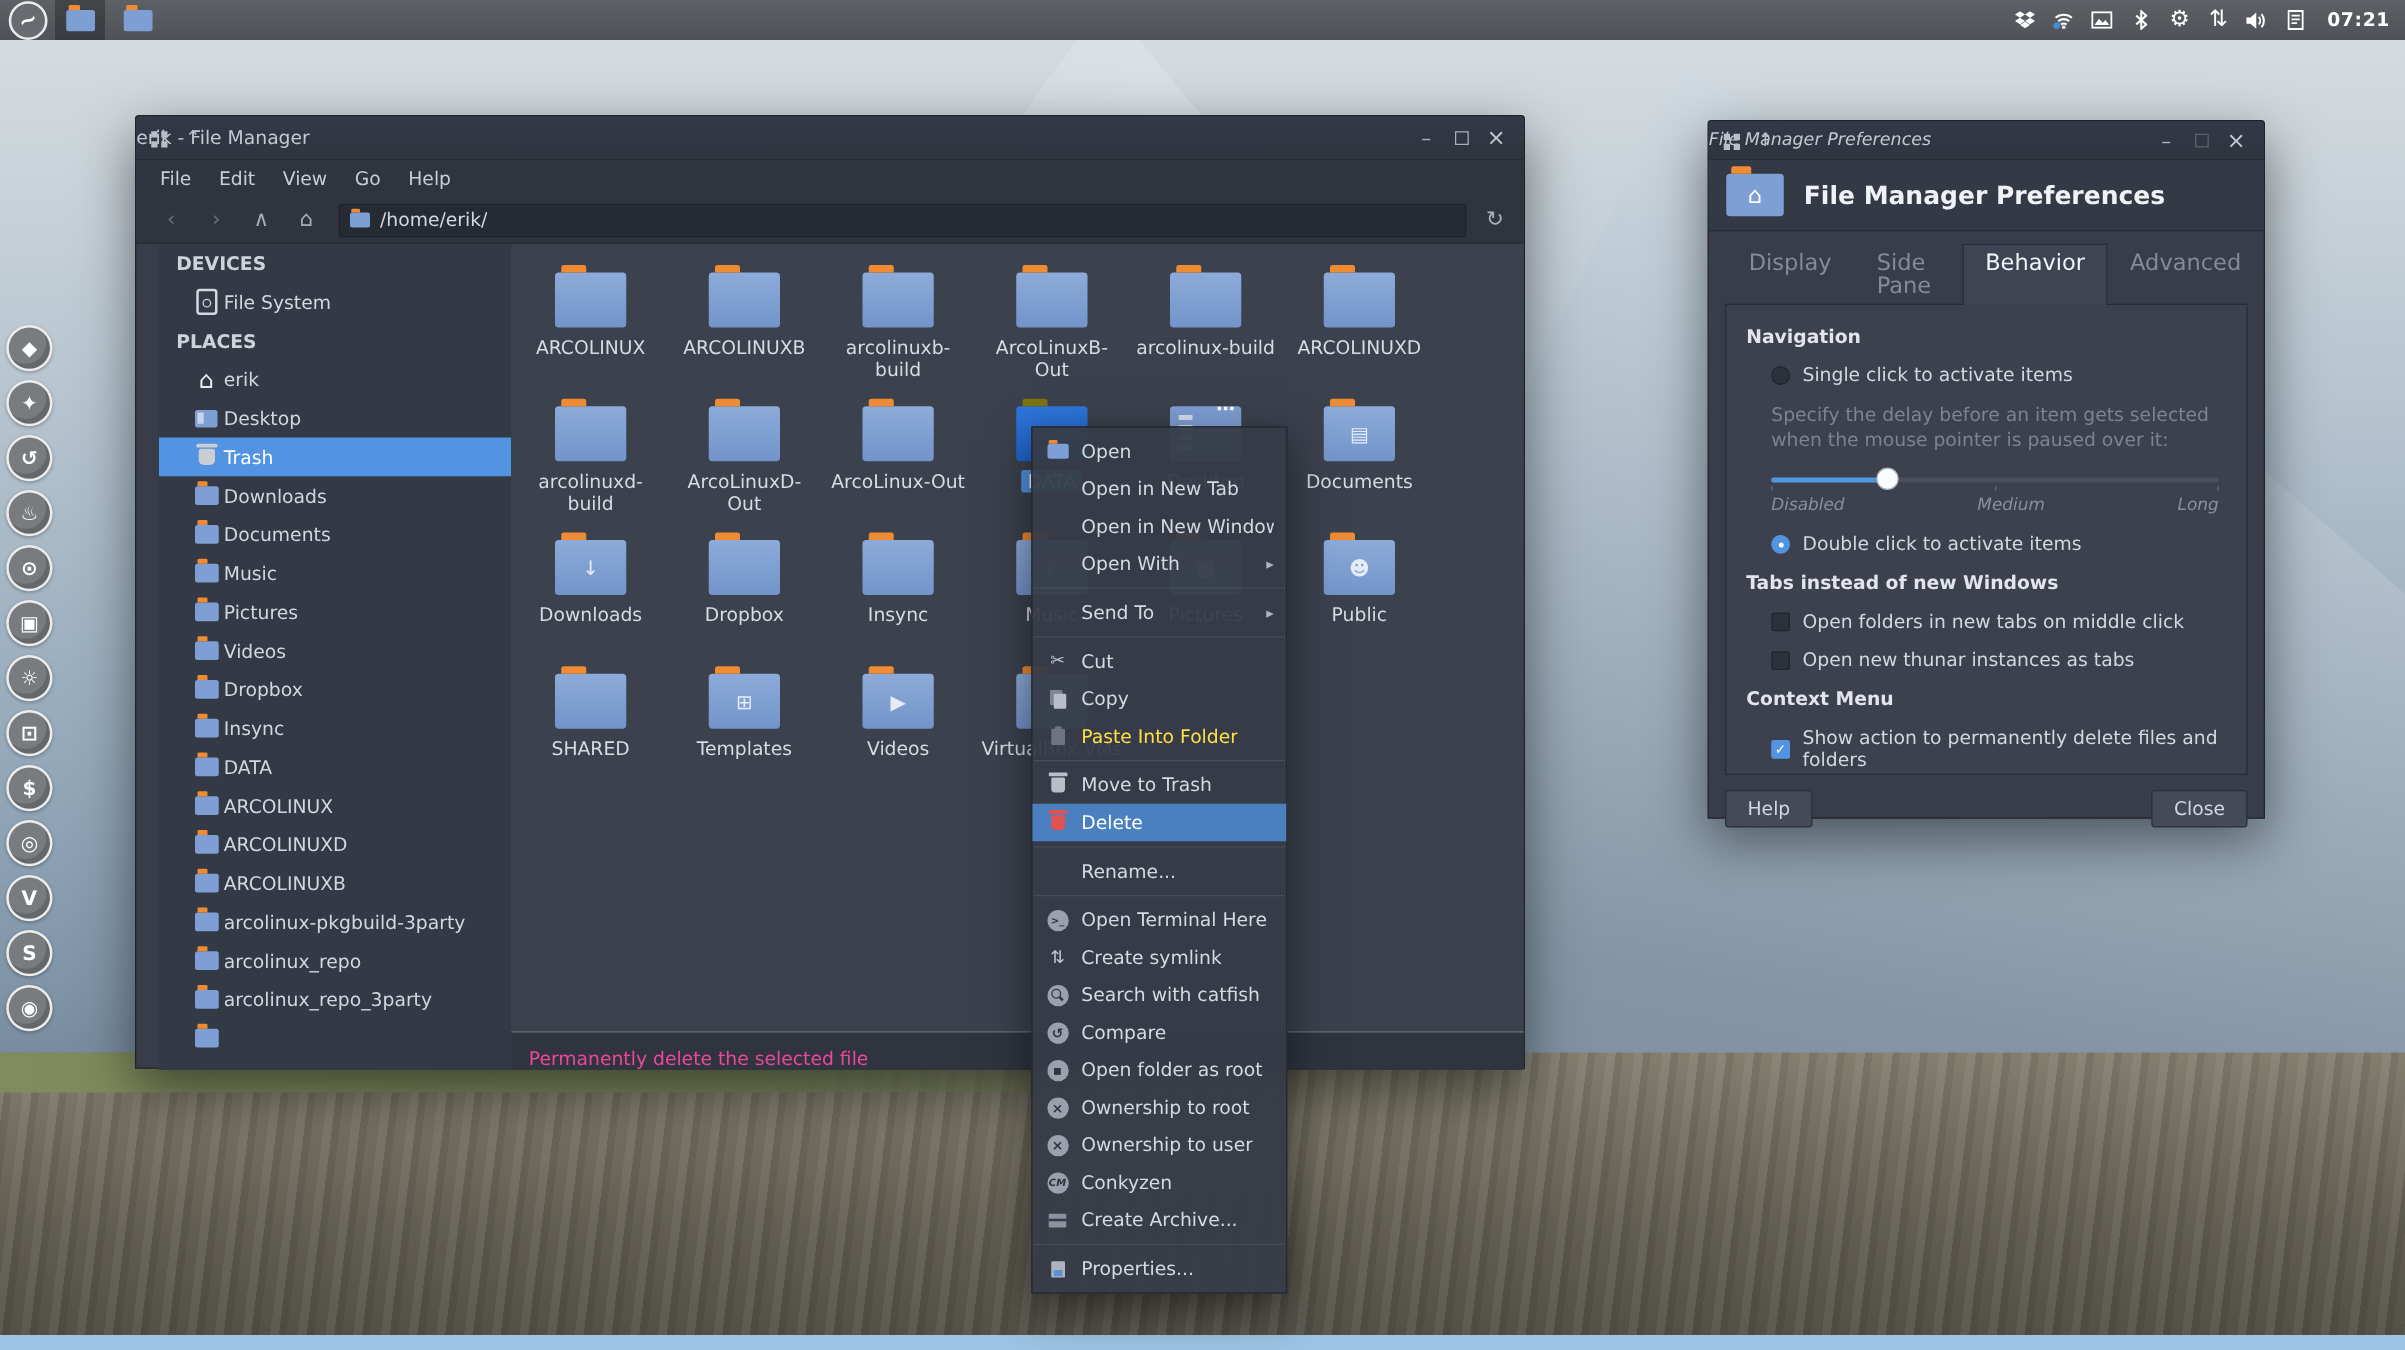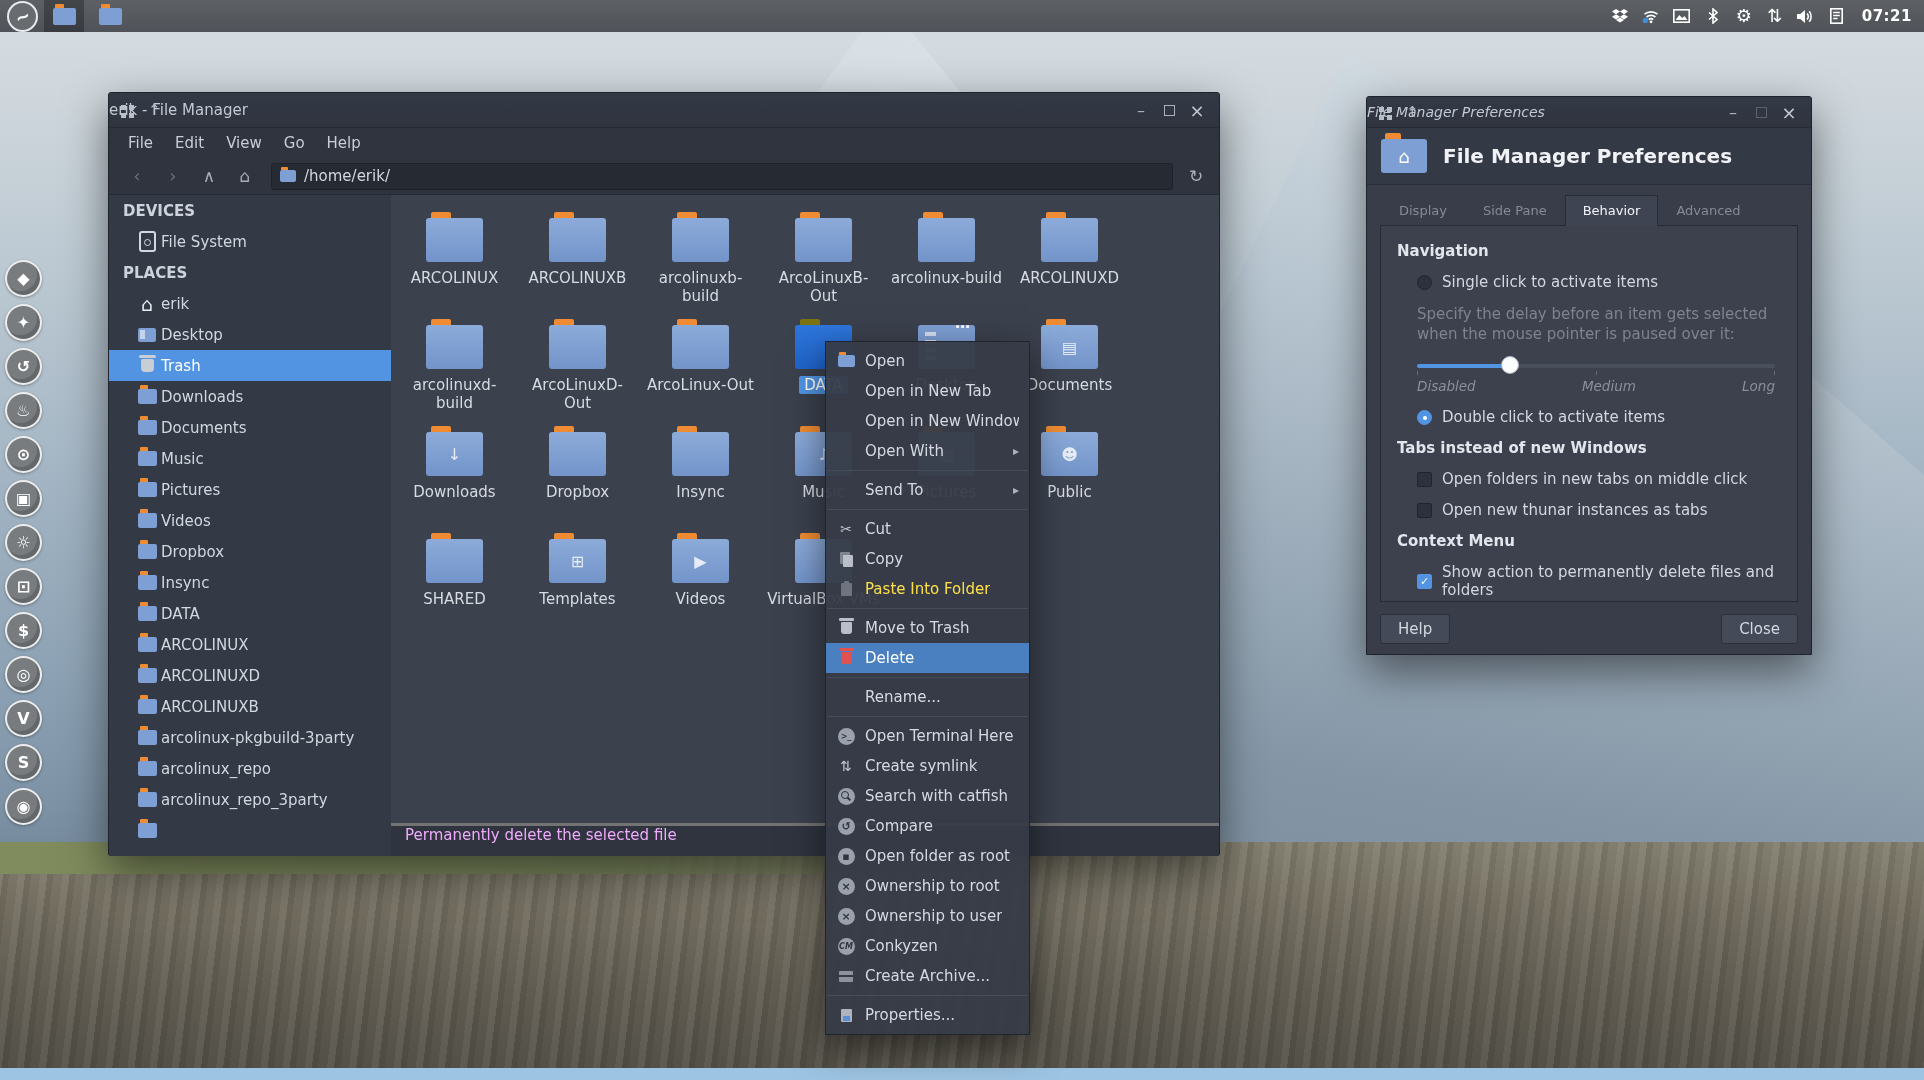--- a/index.html
+++ b/index.html
@@ -50,21 +50,21 @@
   .fm{left:108px;top:92px;width:1110px;height:761px;}
   .menubar{height:30px;display:flex;align-items:center;background:#2f343f;padding-left:8px;font-size:15px;color:#c8cdd6;}
   .menu-item{padding:0 11px;line-height:30px;}
   .toolbar{height:36px;display:flex;align-items:center;background:#2f343f;border-bottom:1px solid #262b33;padding:0 10px;}
   .nav{width:36px;height:26px;display:flex;align-items:center;justify-content:center;color:#a6adb8;font-size:17px;}
   .nav.dim{color:#68707c;}
   .pathentry{flex:1;height:25px;background:#262a33;border:1px solid #1e222a;border-radius:3px;margin:0 10px 0 8px;display:flex;align-items:center;padding:0 8px;gap:8px;color:#d3d8e0;font-size:15px;}
   .mini-folder{display:block;width:16px;height:12px;background:#7e9fd4;border-radius:2px;position:relative;flex:none;}
   .mini-folder:before{content:"";position:absolute;top:-3px;left:1px;width:7px;height:3px;background:#ef8b32;border-radius:1px 1px 0 0;}
   .refresh{color:#aab0ba;font-size:17px;width:26px;text-align:center;}
-  .fm-body{display:flex;height:661px;overflow:hidden;}
+  .fm-body{display:flex;height:661px;overflow:hidden;margin-left:18px;}
   .sidebar{width:282px;background:#333945;overflow:hidden;flex:none;}
   .side-header{height:31px;display:flex;align-items:center;padding-left:14px;color:#ced3db;font-weight:bold;font-size:15px;}
   .side-item{height:31px;display:flex;align-items:center;padding-left:28px;gap:4px;color:#d3d8e0;font-size:15px;white-space:nowrap;}
   .side-item.sel{background:#5294e2;color:#fff;}
   .si{display:flex;align-items:center;justify-content:center;width:20px;height:20px;flex:none;}
   .si-folder i{display:block;width:19px;height:15px;background:#7e9fd4;border-radius:2px;position:relative;}
   .si-folder i:before{content:"";position:absolute;top:-4px;left:2px;width:8px;height:4px;background:#ef8b32;border-radius:1px 1px 0 0;}
   .si-home{color:#e8ebef;font-size:19px;}
   .si-trash i{display:block;width:13px;height:13px;background:#c9cdd4;border-radius:2px 2px 4px 4px;position:relative;}
   .si-trash i:before{content:"";position:absolute;top:-4px;left:-2px;right:-2px;height:3px;background:#c9cdd4;border-radius:2px;}
@@ -79,21 +79,21 @@
   .gfolder{width:57px;height:44px;background:linear-gradient(180deg,#8cabd9,#7394ca);border-radius:3px;position:relative;margin-top:7px;flex:none;}
   .gfolder:before{content:"";position:absolute;top:-6px;left:5px;width:20px;height:6px;background:#ef8b32;border-radius:2px 2px 0 0;}
   .gfolder .glyph{position:absolute;inset:0;display:flex;align-items:center;justify-content:center;color:rgba(255,255,255,.8);font-size:16px;}
   .fcell.sel .gfolder{background:linear-gradient(180deg,#2e76dc,#1f63c9);}
   .fcell.sel .gfolder:before{background:#7c7410;}
   .gdesktop{width:57px;height:44px;background:#7e9fd4;border-radius:3px;position:relative;margin-top:7px;flex:none;}
   .gdesktop:before{content:"⋯";position:absolute;top:-7px;right:5px;color:#fff;font-size:15px;font-weight:bold;}
   .gdesktop:after{content:"";position:absolute;left:7px;top:7px;width:11px;height:30px;background:repeating-linear-gradient(180deg,#d5deee 0 4px,rgba(0,0,0,0) 4px 8px);}
   .glabel{font-size:15px;color:#d7dbe2;text-align:center;line-height:18px;max-width:114px;margin-top:7px;word-wrap:break-word;}
   .fcell.sel .glabel{background:#5294e2;color:#fff;border-radius:2px;padding:0 5px;}
-  .statusbar{height:30px;background:#2f343f;border-top:3px solid #737373;display:flex;align-items:flex-start;padding-left:14px;color:#f0abfc;font-size:15px;flex:none;}
+  .statusbar{height:30px;background:#2f343f;border-top:1px solid #737373;display:flex;align-items:flex-end;padding-left:14px;color:#ec4899;font-size:15px;flex:none;}
 
   
   .ctx{position:absolute;left:825px;top:341px;width:203px;background:rgba(54,59,71,.95);border:1px solid #20242c;box-shadow:0 12px 34px rgba(0,0,0,.5);padding:4px 0;z-index:60;}
   .ctx-item{height:30px;display:flex;align-items:center;padding:0 10px;gap:9px;color:#d5dae2;font-size:15px;white-space:nowrap;}
   .ctx-item.disabled{color:#fde047;}
   .ctx-item.sel{background:#4a80c0;color:#fff;}
   .ctx-sep{height:1px;background:#464c5a;margin:4px 1px;}
   .ctx-icon{width:20px;height:20px;display:flex;align-items:center;justify-content:center;flex:none;color:#c3c9d2;font-size:14px;}
   .ctx-item.disabled .ctx-icon{color:#6d7480;}
   .ctx-label{overflow:hidden;}
@@ -118,21 +118,21 @@
 
   
   .prefs{left:1366px;top:96px;width:444px;height:557px;}
   .prefs .titlebar{height:30px;}
   .prefs .tb-title{font-style:italic;font-size:14px;}
   .p-header{height:56px;display:flex;align-items:center;gap:16px;padding-left:14px;background:#333945;border-bottom:1px solid #2a2e38;}
   .p-folder{width:46px;height:34px;background:#7e9fd4;border-radius:3px;position:relative;display:flex;align-items:center;justify-content:center;color:#fff;font-size:18px;flex:none;}
   .p-folder:before{content:"";position:absolute;top:-6px;left:4px;width:16px;height:6px;background:#ef8b32;border-radius:2px 2px 0 0;}
   .p-title{font-size:20px;font-weight:bold;color:#f0f2f6;}
   .p-tabs{display:flex;padding:10px 0 0 14px;}
-  .p-tab{padding:6px 17px;font-size:13px;color:#858b96;border:1px solid transparent;border-bottom:none;line-height:18px;}
+  .p-tab{padding:6px 17px;font-size:18px;color:#858b96;border:1px solid transparent;border-bottom:none;line-height:18px;}
   .p-tab.active{background:#3e4452;border-color:#272b35;color:#f2f4f7;}
   .p-frame{margin:0 13px;border:1px solid #272b35;background:#3c414d;height:377px;padding:12px 16px;box-sizing:border-box;overflow:hidden;margin-top:-1px;}
   .sec-h{font-weight:bold;font-size:15px;color:#e2e6ec;margin:4px 0 13px;}
   .opt-row{display:flex;align-items:center;gap:10px;margin:0 0 13px 20px;font-size:15px;color:#d3d8e0;}
   .radio{width:15px;height:15px;border-radius:50%;background:#2c313b;border:1px solid #20242e;box-sizing:border-box;position:relative;flex:none;}
   .radio.on{background:#5294e2;border-color:#5294e2;}
   .radio.on:after{content:"";position:absolute;left:5px;top:5px;width:4px;height:4px;border-radius:50%;background:#fff;}
   .checkbox{width:15px;height:15px;border-radius:2px;background:#2c313b;border:1px solid #20242e;box-sizing:border-box;display:flex;align-items:center;justify-content:center;flex:none;}
   .checkbox.on{background:#5294e2;border-color:#5294e2;}
   .checkbox.on:after{content:"✓";color:#fff;font-size:11px;font-weight:bold;}

